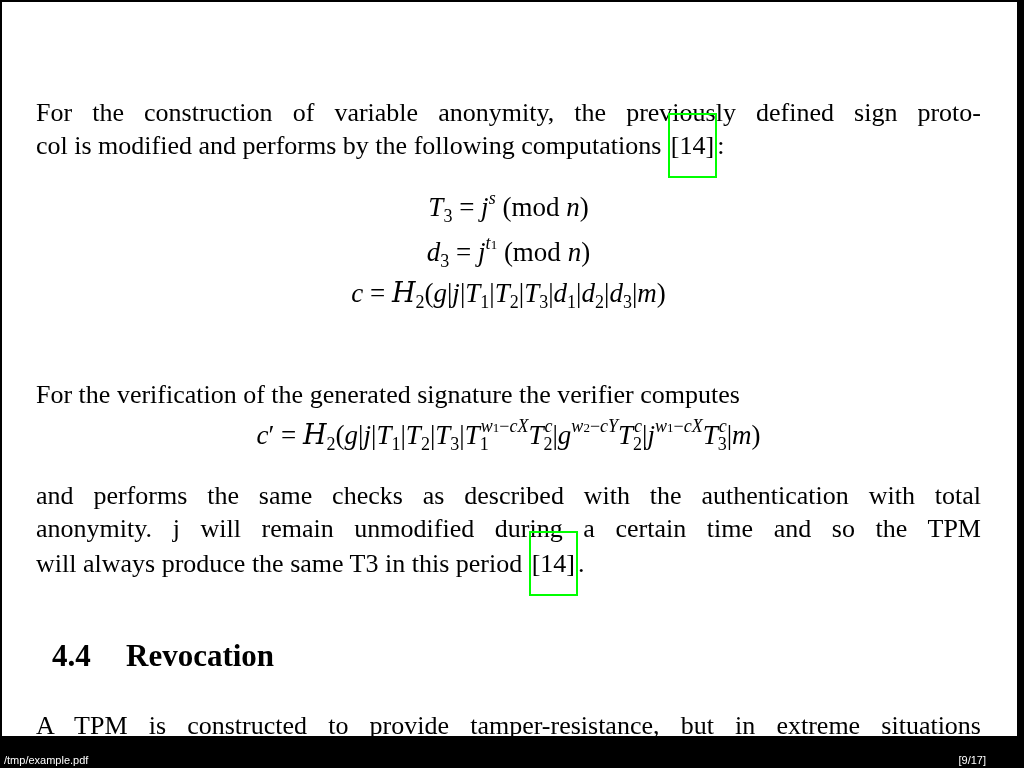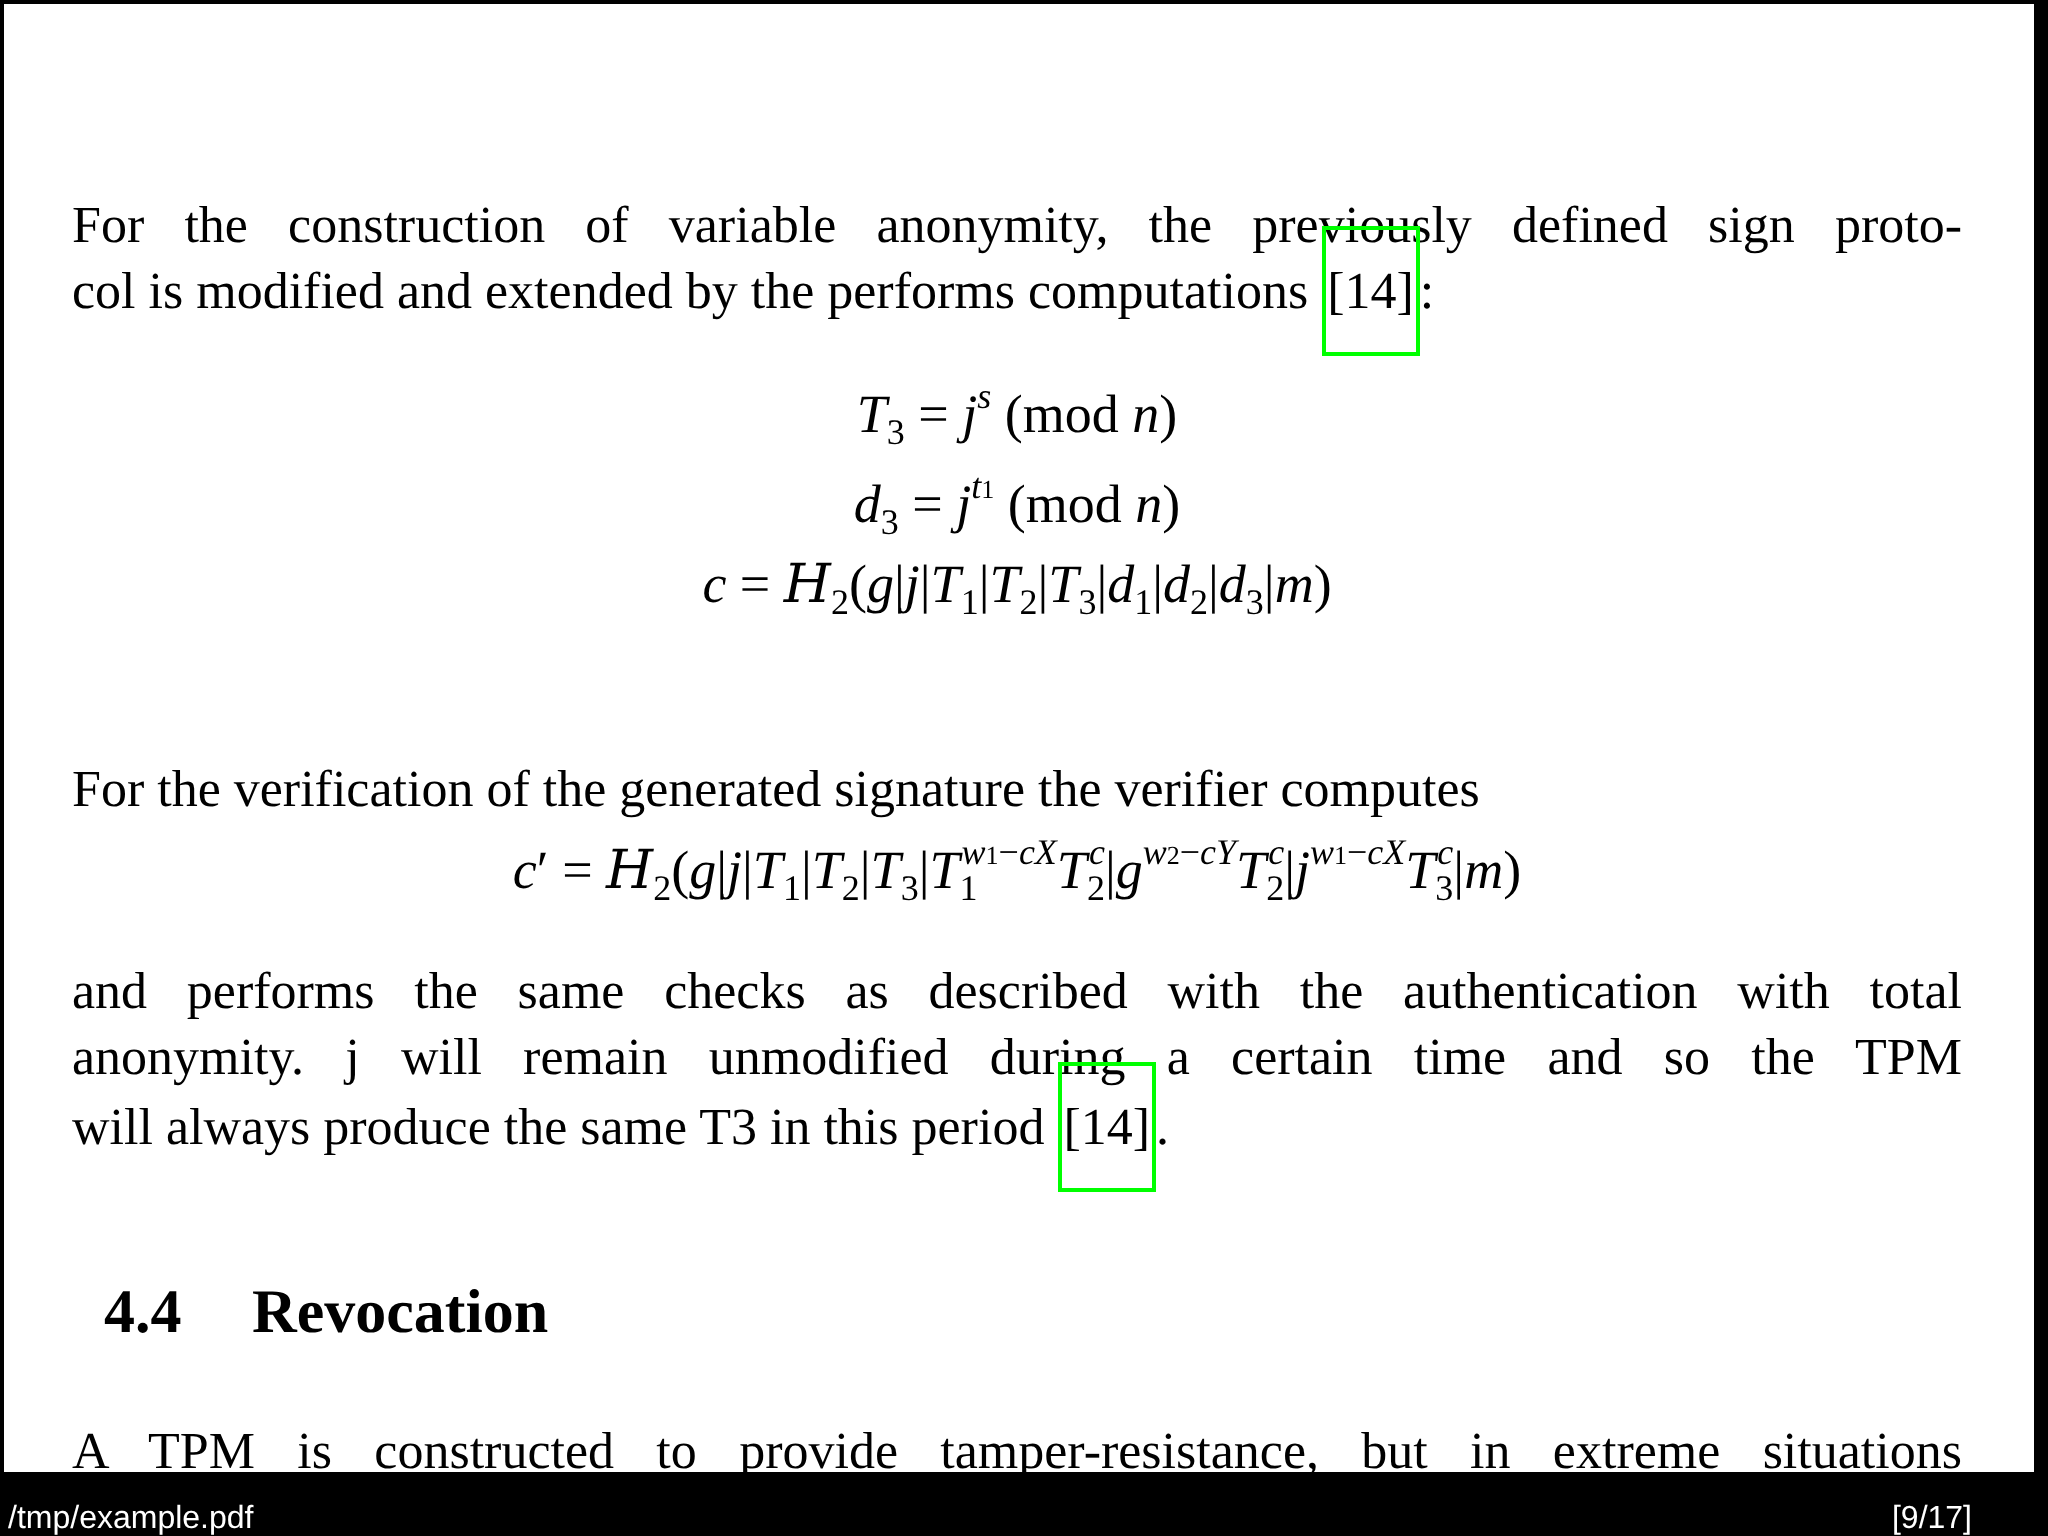--- a/index.html
+++ b/index.html
@@ -11,35 +11,35 @@
   .para.last { text-align-last:justify; }
   .cite { border:2px solid #00ff00; padding:16px 1px; }
   .eq { position:absolute; left:0; width:945px; text-align:center; font-family:"Liberation Serif",serif; font-size:27px; font-style:normal; }
   .eq i { font-style:italic; }
   .eq sub { font-size:18px; vertical-align:-6px; }
   .eq sup { font-size:18px; vertical-align:12px; }
   .cal { font-family:"DejaVu Serif",serif; font-style:italic; }
   .heading { position:absolute; left:16px; top:636px; font-family:"Liberation Serif",serif; font-weight:bold; font-size:31px; }
   .heading .num { display:inline-block; width:74px; }
   .status { position:absolute; left:0; top:752px; width:992px; height:16px; background:#000; color:#fff;
-            font-family:"Liberation Sans",sans-serif; font-size:16px; line-height:16px; }
+            font-family:"Liberation Sans",sans-serif; font-size:11px; line-height:16px; }
   .status .left { position:absolute; left:4px; }
   .status .right { position:absolute; right:6px; }
 </style>
 </head>
 <body>
 
 <div class="page">
   <div class="content">
 
     <div class="para last" style="top:94px;">
       <span>For the construction of variable anonymity, the previously defined sign proto-</span>
     </div>
     <div class="para" style="top:127px;">
-      <span>col is modified and extended by the performs computations </span><span class="cite">[14]</span><span>:</span>
+      <span>col is modified and performs by the following computations </span><span class="cite">[14]</span><span>:</span>
     </div>
 
     <div class="eq" style="top:186px;">
       <i>T</i><sub>3</sub> = <i>j</i><sup><i>s</i></sup> (mod <i>n</i>)
     </div>
     <div class="eq" style="top:231px;">
       <i>d</i><sub>3</sub> = <i>j</i><sup><i>t</i><span style="font-size:13px">1</span></sup> (mod <i>n</i>)
     </div>
     <div class="eq" style="top:275px;">
       <i>c</i> = <span class="cal">H</span><sub>2</sub>(<i>g</i>|<i>j</i>|<i>T</i><sub>1</sub>|<i>T</i><sub>2</sub>|<i>T</i><sub>3</sub>|<i>d</i><sub>1</sub>|<i>d</i><sub>2</sub>|<i>d</i><sub>3</sub>|<i>m</i>)

